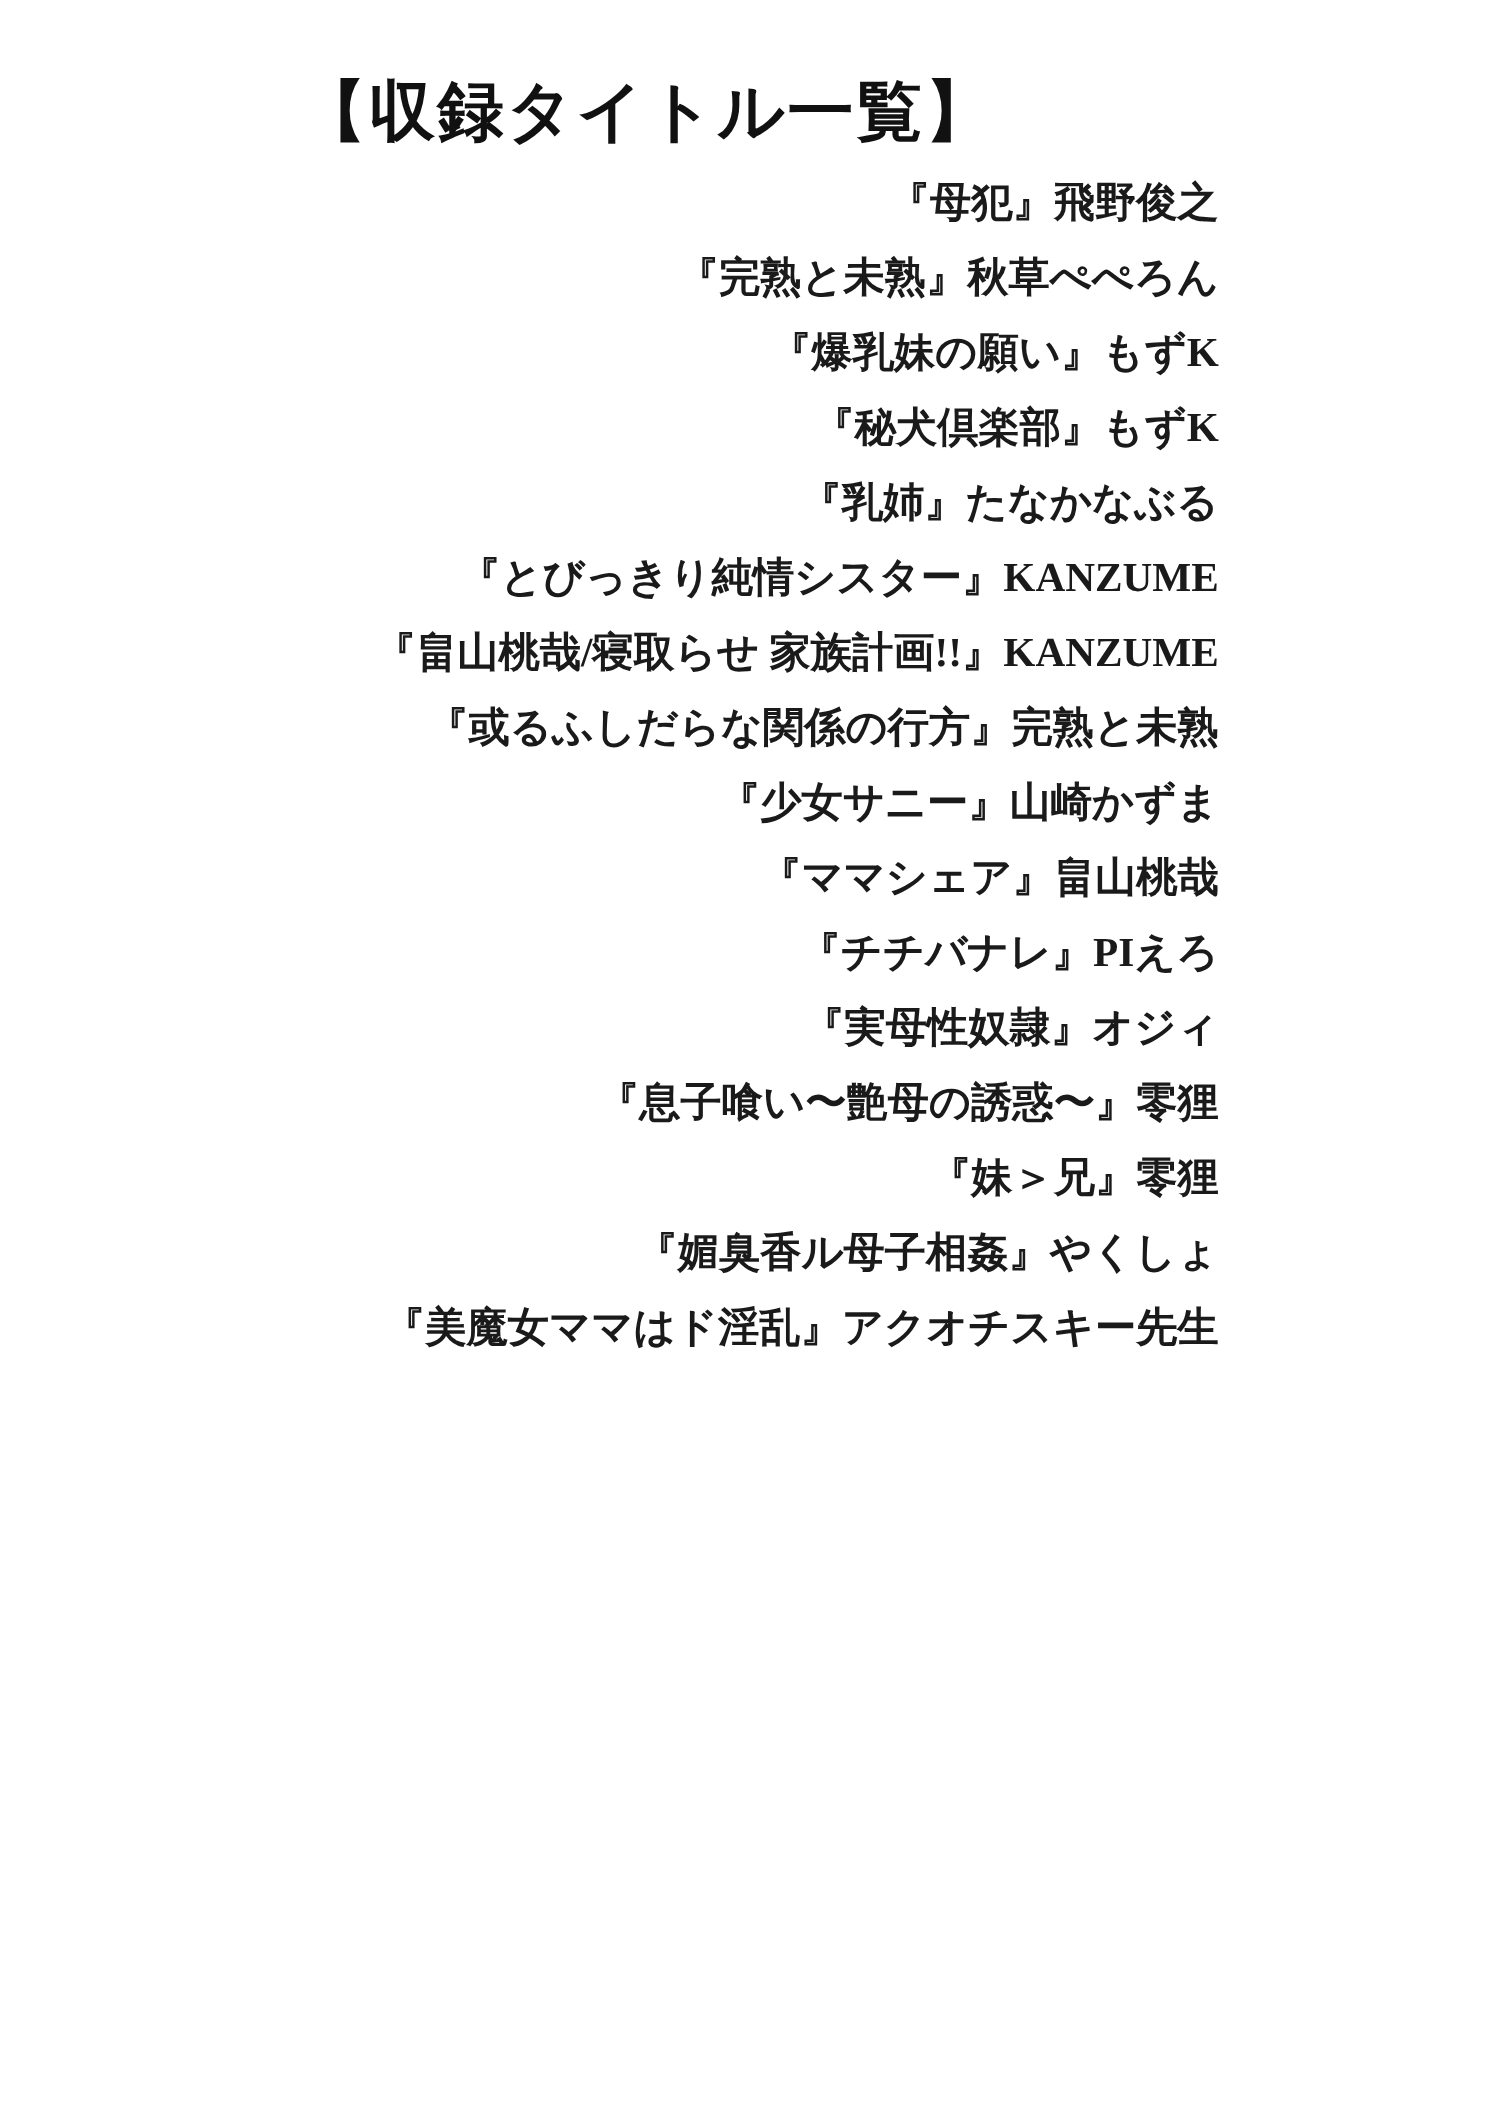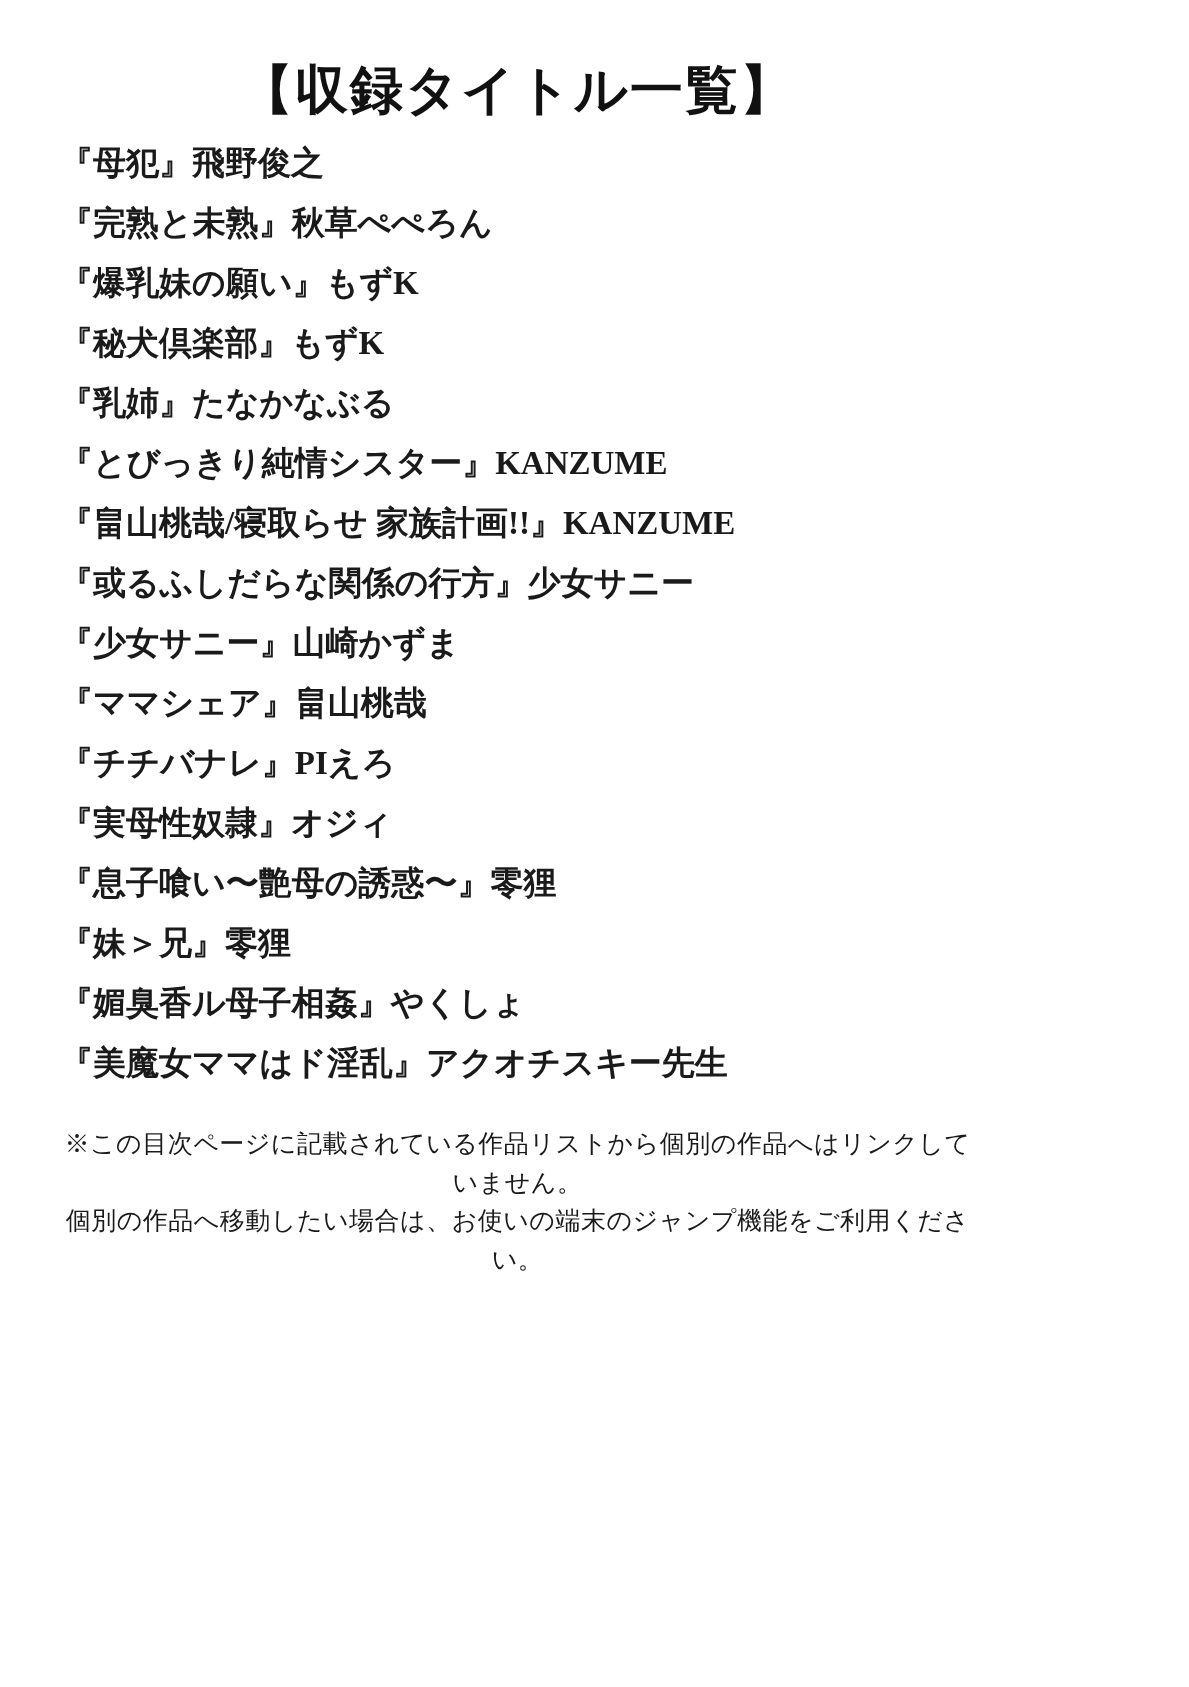--- a/index.html
+++ b/index.html
@@ -30,21 +30,21 @@
     letter-spacing: 2px;
     text-align: center;
     margin: 14px 0 26px 0;
     line-height: 1.15;
     color: #111111;
   }
   .toc-list {
     width: 100%;
     display: flex;
     flex-direction: column;
-    align-items: flex-start;
+    align-items: flex-end;
     margin: 0;
     padding: 0;
     list-style: none;
   }
   .toc-item {
     font-size: 33px;
     font-weight: 700;
     line-height: 1.0;
     text-align: center;
     margin: 0 0 27px 0;
@@ -72,29 +72,25 @@
   <h1 class="doc-title">【収録タイトル一覧】</h1>
 
   <ul class="toc-list">
     <li class="toc-item">『母犯』飛野俊之</li>
     <li class="toc-item">『完熟と未熟』秋草ぺぺろん</li>
     <li class="toc-item">『爆乳妹の願い』もずK</li>
     <li class="toc-item">『秘犬倶楽部』もずK</li>
     <li class="toc-item">『乳姉』たなかなぶる</li>
     <li class="toc-item">『とびっきり純情シスター』KANZUME</li>
     <li class="toc-item">『畠山桃哉/寝取らせ 家族計画!!』KANZUME</li>
-    <li class="toc-item">『或るふしだらな関係の行方』少女サニー</li>
+    <li class="toc-item">『或るふしだらな関係の行方』完熟と未熟</li>
     <li class="toc-item">『少女サニー』山崎かずま</li>
     <li class="toc-item">『ママシェア』畠山桃哉</li>
     <li class="toc-item">『チチバナレ』PIえろ</li>
     <li class="toc-item">『実母性奴隷』オジィ</li>
     <li class="toc-item">『息子喰い〜艶母の誘惑〜』零狸</li>
     <li class="toc-item">『妹＞兄』零狸</li>
     <li class="toc-item">『媚臭香ル母子相姦』やくしょ</li>
     <li class="toc-item">『美魔女ママはド淫乱』アクオチスキー先生</li>
   </ul>
 
-  <div class="notes">
-    <div class="note-line">※この目次ページに記載されている作品リストから個別の作品へはリンクしていません。</div>
-    <div class="note-line">個別の作品へ移動したい場合は、お使いの端末のジャンプ機能をご利用ください。</div>
-  </div>
 
 </div>
 
 </body></html>

